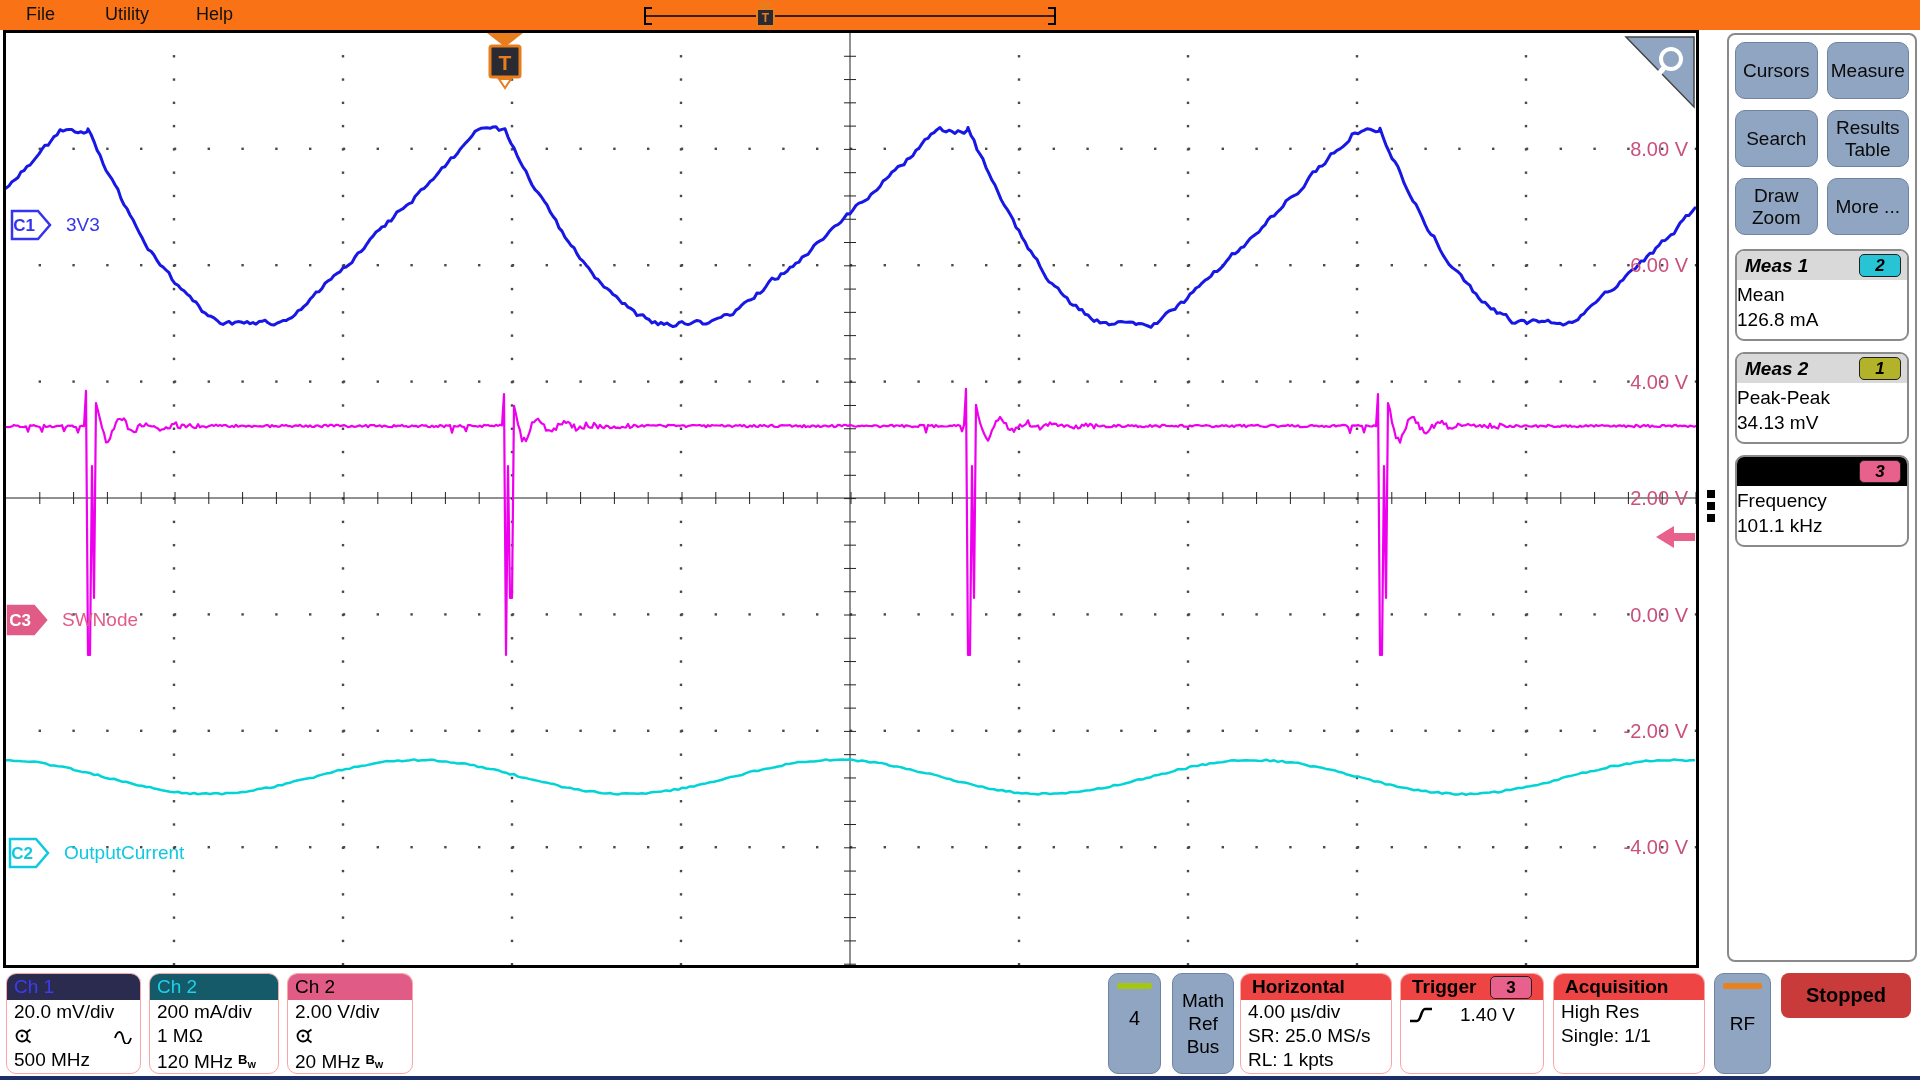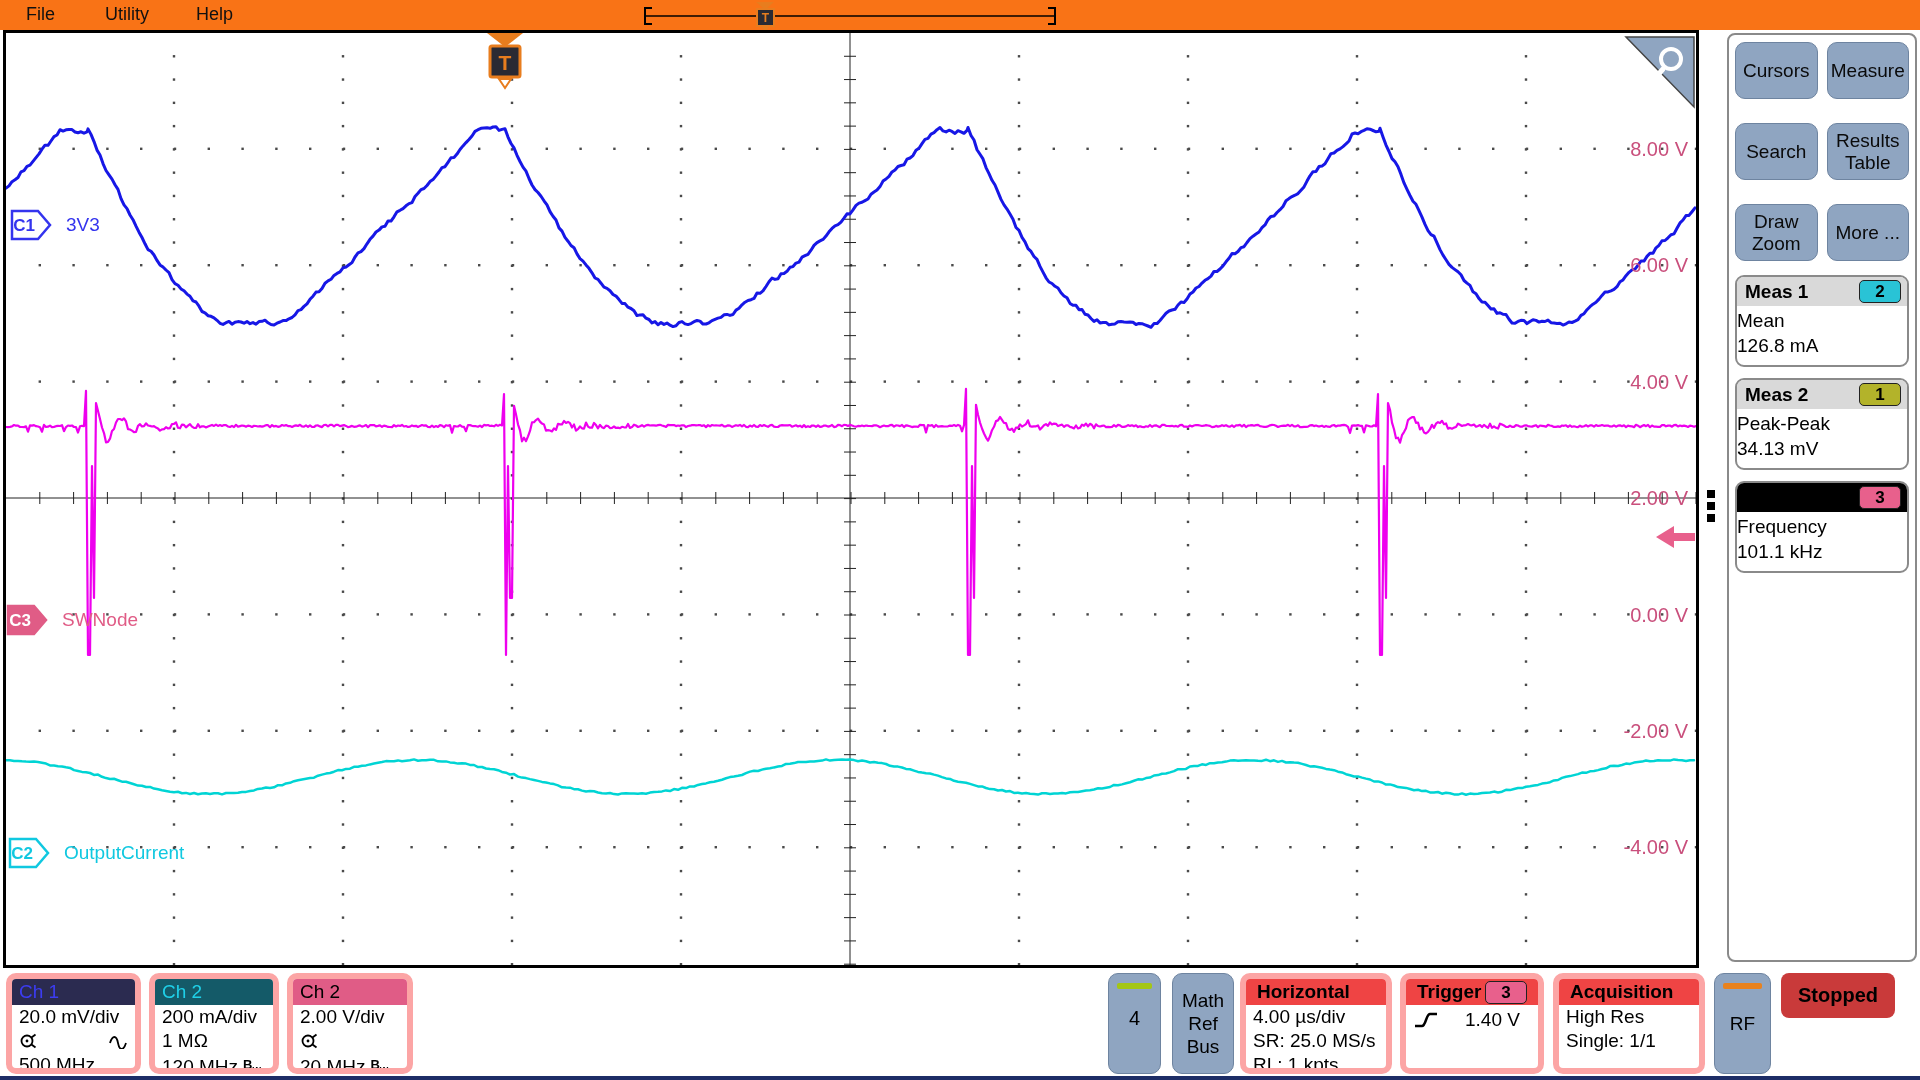--- a/index.html
+++ b/index.html
@@ -11,39 +11,39 @@
   .menu-item { position:absolute; top:4px; font-size:18px; color:#111; cursor:default; }
 
   
   #scope { position:absolute; left:3px; top:30px; width:1696px; height:938px; border:3px solid #000; background:#fff; }
   #scope-svg { position:absolute; left:0; top:0; width:1690px; height:932px; }
   .chbadge { position:absolute; display:flex; align-items:center; gap:14px; }
   .chbadge .lbl { font-size:19px; font-weight:500; }
 
   
   #right-panel { position:absolute; left:1727px; top:33px; width:190px; height:929px; background:#fff; border:2px solid #8a8a8a; border-radius:8px; padding:7px 6px; }
-  #rp-buttons { display:grid; grid-template-columns:1fr 1fr; gap:24px 9px; margin-bottom:14px; }
+  #rp-buttons { display:grid; grid-template-columns:1fr 1fr; gap:11px 9px; margin-bottom:14px; }
   .rp-btn { height:57px; background:#8fa5c1; border:1px solid #6e84a0; border-radius:10px; font-size:19px; font-weight:500; color:#0a0a0a; display:flex; align-items:center; justify-content:center; text-align:center; white-space:pre-line; line-height:22px; cursor:pointer; }
   .meas-card { border:2px solid #8a8a8a; border-radius:9px; overflow:hidden; background:#fff; margin-bottom:11px; }
-  .meas-head { display:flex; justify-content:space-between; align-items:center; padding:3px 6px 3px 8px; font-size:19px; font-weight:bold; min-height:28px; }
+  .meas-head { display:flex; justify-content:space-between; align-items:center; padding:3px 6px 3px 8px; font-size:19px; font-weight:bold; min-height:28px;font-style:italic; }
   .meas-badge { width:42px; text-align:center; border-radius:5px; border:1px solid #222; font-size:17px; font-weight:bold; color:#000; line-height:21px; }
   .meas-body { padding:2px 0 7px; font-size:19px; line-height:25px; }
 
   
   .divider-dot { position:absolute; left:1707px; width:8px; height:8px; background:#000; }
 
   
   #bottom-bar { position:absolute; left:0; top:968px; width:1920px; height:112px; background:#fff; }
-  .panelbox { position:absolute; top:5px; height:101px; background:#fff; border:6px solid #fca5a5; border-radius:10px; overflow:hidden; }
+  .panelbox { position:absolute; top:5px; height:101px; background:#fff; border:1px solid #fca5a5; border-radius:10px; overflow:hidden; }
   .pb-head { background:#ef4444; font-weight:bold; font-size:19px; height:26px; line-height:26px; padding:0 11px; display:flex; justify-content:space-between; align-items:center; }
   .pb-row { font-size:19px; line-height:24px; padding:0 7px; white-space:nowrap; }
   .ch-head { font-size:19px; font-weight:500; height:26px; line-height:26px; padding:0 7px; }
   .sq-btn { position:absolute; top:5px; height:101px; background:#8fa5c1; border:1px solid #6e84a0; border-radius:10px; cursor:pointer; text-align:center; }
   .accent-line { width:70%; height:6px; margin:9px auto 0; border-radius:2px; }
-  #stopped-btn { position:absolute; left:1781px; top:5px; width:114px; height:45px; background:#c93a3a; border-radius:8px; font-size:20px; font-weight:bold; color:#000; display:flex; align-items:center; justify-content:center; cursor:pointer; }
+  #stopped-btn { position:absolute; left:1781px; top:5px; width:130px; height:45px; background:#c93a3a; border-radius:8px; font-size:20px; font-weight:bold; color:#000; display:flex; align-items:center; justify-content:center; cursor:pointer; }
   #bottom-edge { position:absolute; left:0; bottom:0; width:1920px; height:4px; background:#1d2d66; }
   .bw-mark { font-weight:bold; font-size:13px; }
   .bw-mark sub { font-size:9px; }
 </style>
 </head>
 <body>
 
 <div id="menubar">
   <span class="menu-item" style="left:26px">File</span>
   <span class="menu-item" style="left:105px">Utility</span>

